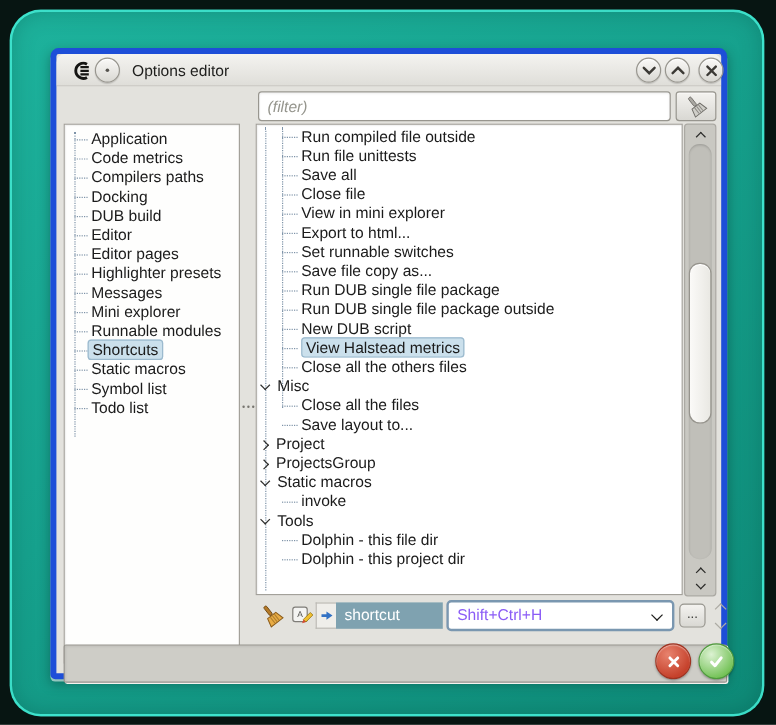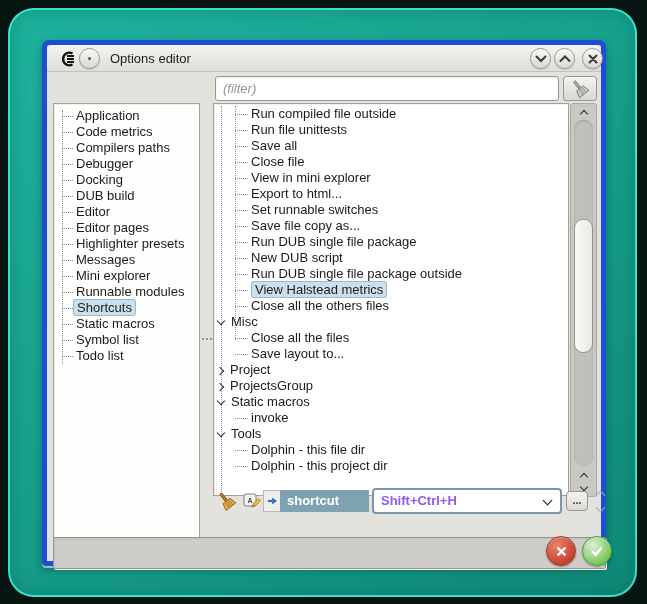--- a/index.html
+++ b/index.html
@@ -119,21 +119,21 @@
     background:#C0BFB9; border-radius:9px; box-shadow:inset 0 1px 2px rgba(0,0,0,.18);
   }
   .thumb {
     position:absolute; left:3px; right:3px; top:115px; height:134px;
     background:linear-gradient(90deg,#FBFAF8,#E9E8E3);
     border:1px solid #96948D; border-radius:9px;
     box-shadow:inset 0 1px 0 rgba(255,255,255,.9);
   }
 
   
-  .props { position:absolute; left:166px; top:441px; right:14px; height:32px;font-weight:bold; }
+  .props { position:absolute; left:166px; top:453px; right:14px; height:32px; }
   .icon-abs { position:absolute; }
   .arrow-tile {
     position:absolute; left:50px; top:4px; width:17px; height:22px;
     background:#EFEEEA; border:1px solid #BBB9B3; border-right:none;
     display:flex; align-items:center; justify-content:center;
   }
   .prop-name {
     position:absolute; left:67px; top:4px; width:89px; height:22px;
     background:#7FA2B0; color:#FFFFFF; font-size:13px;
     line-height:22px; padding-left:7px;
@@ -208,21 +208,20 @@
         </svg>
     </span>
   </div>
 
   <div class="sidebar">
     <div class="srail"></div>
     <div>
         <div class="srow"><span class="conn"></span><span class="slabel">Application</span></div>
         <div class="srow"><span class="conn"></span><span class="slabel">Code metrics</span></div>
         <div class="srow"><span class="conn"></span><span class="slabel">Compilers paths</span></div>
-        <div class="srow"><span class="conn"></span><span class="slabel">Debugger</span></div>
         <div class="srow"><span class="conn"></span><span class="slabel">Docking</span></div>
         <div class="srow"><span class="conn"></span><span class="slabel">DUB build</span></div>
         <div class="srow"><span class="conn"></span><span class="slabel">Editor</span></div>
         <div class="srow"><span class="conn"></span><span class="slabel">Editor pages</span></div>
         <div class="srow"><span class="conn"></span><span class="slabel">Highlighter presets</span></div>
         <div class="srow"><span class="conn"></span><span class="slabel">Messages</span></div>
         <div class="srow"><span class="conn"></span><span class="slabel">Mini explorer</span></div>
         <div class="srow"><span class="conn"></span><span class="slabel">Runnable modules</span></div>
         <div class="srow"><span class="conn"></span><span class="slabel sel">Shortcuts</span></div>
         <div class="srow"><span class="conn"></span><span class="slabel">Static macros</span></div>
@@ -252,22 +251,22 @@
     <div>
         <div class="trow"><span class="conn2"></span><span class="tlabel">Run compiled file outside</span></div>
         <div class="trow"><span class="conn2"></span><span class="tlabel">Run file unittests</span></div>
         <div class="trow"><span class="conn2"></span><span class="tlabel">Save all</span></div>
         <div class="trow"><span class="conn2"></span><span class="tlabel">Close file</span></div>
         <div class="trow"><span class="conn2"></span><span class="tlabel">View in mini explorer</span></div>
         <div class="trow"><span class="conn2"></span><span class="tlabel">Export to html...</span></div>
         <div class="trow"><span class="conn2"></span><span class="tlabel">Set runnable switches</span></div>
         <div class="trow"><span class="conn2"></span><span class="tlabel">Save file copy as...</span></div>
         <div class="trow"><span class="conn2"></span><span class="tlabel">Run DUB single file package</span></div>
+        <div class="trow"><span class="conn2"></span><span class="tlabel">Run DUB single file package outside</span></div>
         <div class="trow"><span class="conn2"></span><span class="tlabel">New DUB script</span></div>
-        <div class="trow"><span class="conn2"></span><span class="tlabel">Run DUB single file package outside</span></div>
         <div class="trow"><span class="conn2"></span><span class="tlabel sel">View Halstead metrics</span></div>
         <div class="trow"><span class="conn2"></span><span class="tlabel">Close all the others files</span></div>
         <div class="trow"><span class="chev down"></span><span class="rlabel">Misc</span></div>
         <div class="trow"><span class="conn2"></span><span class="tlabel">Close all the files</span></div>
         <div class="trow"><span class="conn2"></span><span class="tlabel">Save layout to...</span></div>
         <div class="trow"><span class="chev right"></span><span class="rlabel">Project</span></div>
         <div class="trow"><span class="chev right"></span><span class="rlabel">ProjectsGroup</span></div>
         <div class="trow"><span class="chev down"></span><span class="rlabel">Static macros</span></div>
         <div class="trow"><span class="conn2"></span><span class="tlabel">invoke</span></div>
         <div class="trow"><span class="chev down"></span><span class="rlabel">Tools</span></div>

